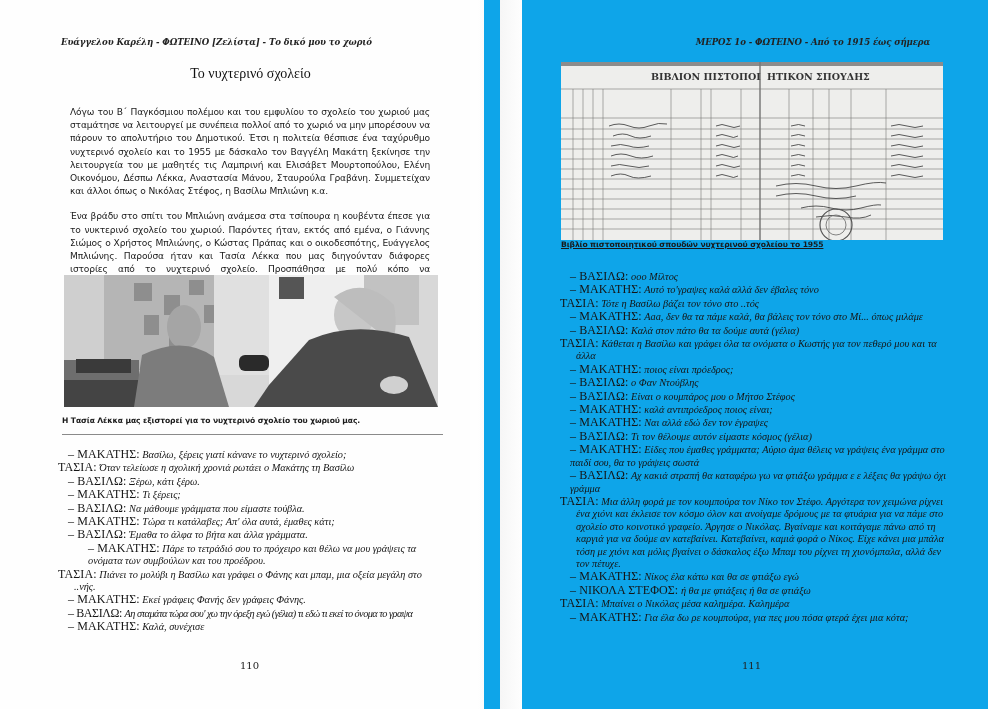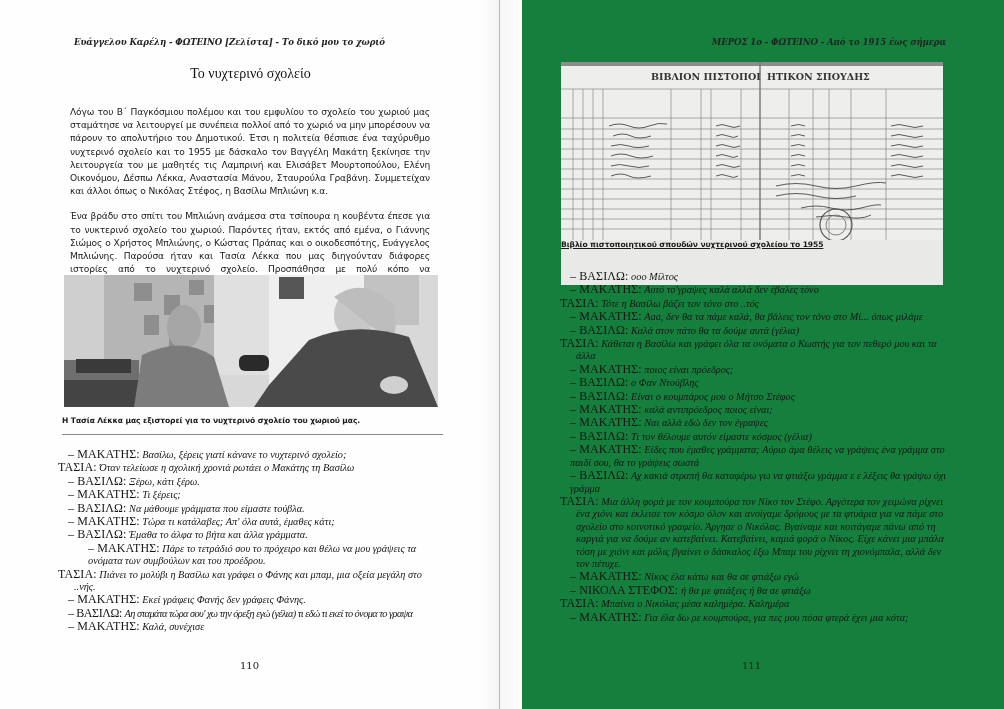--- a/index.html
+++ b/index.html
@@ -4,52 +4,52 @@
 <style>
   html, body { margin:0; padding:0; }
   body {
     width:1004px; height:709px; position:relative; overflow:hidden;
     background:#ffffff;
     font-family:"DejaVu Serif", serif;
     color:#1a1a1a;
   }
   .page { position:absolute; top:0; height:709px; }
   #page-left { left:0; width:499px; background:#fefefe; }
-  #page-right { left:500px; width:504px; background:#15803d; }
+  #page-right { left:484px; width:504px; background:#0ea5e9; }
   .gutter-line { position:absolute; left:499px; top:0; width:1px; height:709px; background:#b8b8b8; }
   .gutter-shade { position:absolute; left:478px; top:0; width:21px; height:709px; background:linear-gradient(to right, #fefefe, #f4f4f4); }
   .gutter-shade-r { position:absolute; left:500px; top:0; width:22px; height:709px; background:linear-gradient(to left, #fefefe, #f6f6f6); }
 
   .running-head {
     position:absolute; top:37px;
     font-family:"DejaVu Serif", serif; font-style:italic; font-weight:bold;
     font-size:8.6px; letter-spacing:-0.1px; color:#222;
     white-space:nowrap;
   }
-  #rh-left { left:74px;text-align:center; }
+  #rh-left { left:61px;text-align:center; }
   #rh-right { right:58px; text-align:right; }
 
   .chapter-title {
     position:absolute; left:58px; width:385px; top:66px; text-align:center;
     font-family:"Liberation Serif", serif; font-size:14px; color:#111;
   }
 
   .intro {
     position:absolute; left:58px; width:384px; top:94px;
     font-family:"DejaVu Sans", sans-serif; font-size:9.1px; line-height:13.2px;
     text-align:justify; color:#1a1a1a; letter-spacing:-0.15px;
   }
   .intro p { margin:12px; }
 
   .photo {
     position:absolute; overflow:hidden;
     background:#9a9a9a;
   }
   #photo-left { left:64px; top:275px; width:374px; height:132px; }
-  #photo-right { left:561px; top:62px; width:382px; height:223px; background:#e9e9e7;text-align:right; }
+  #photo-right { left:561px; top:62px; width:382px; height:178px; background:#e9e9e7;text-align:right; }
 
   .caption {
     position:absolute; font-family:"DejaVu Sans", sans-serif; font-weight:bold;
     font-size:7.6px; color:#1a1a1a; white-space:nowrap; letter-spacing:-0.1px;
   }
   #cap-left { left:62px; top:416px; }
   #cap-right { left:561px; top:240px;text-decoration:underline; }
 
   .rule { position:absolute; height:1px; background:#8a8a8a; }
   #rule-left { left:62px; top:434px; width:381px; }

